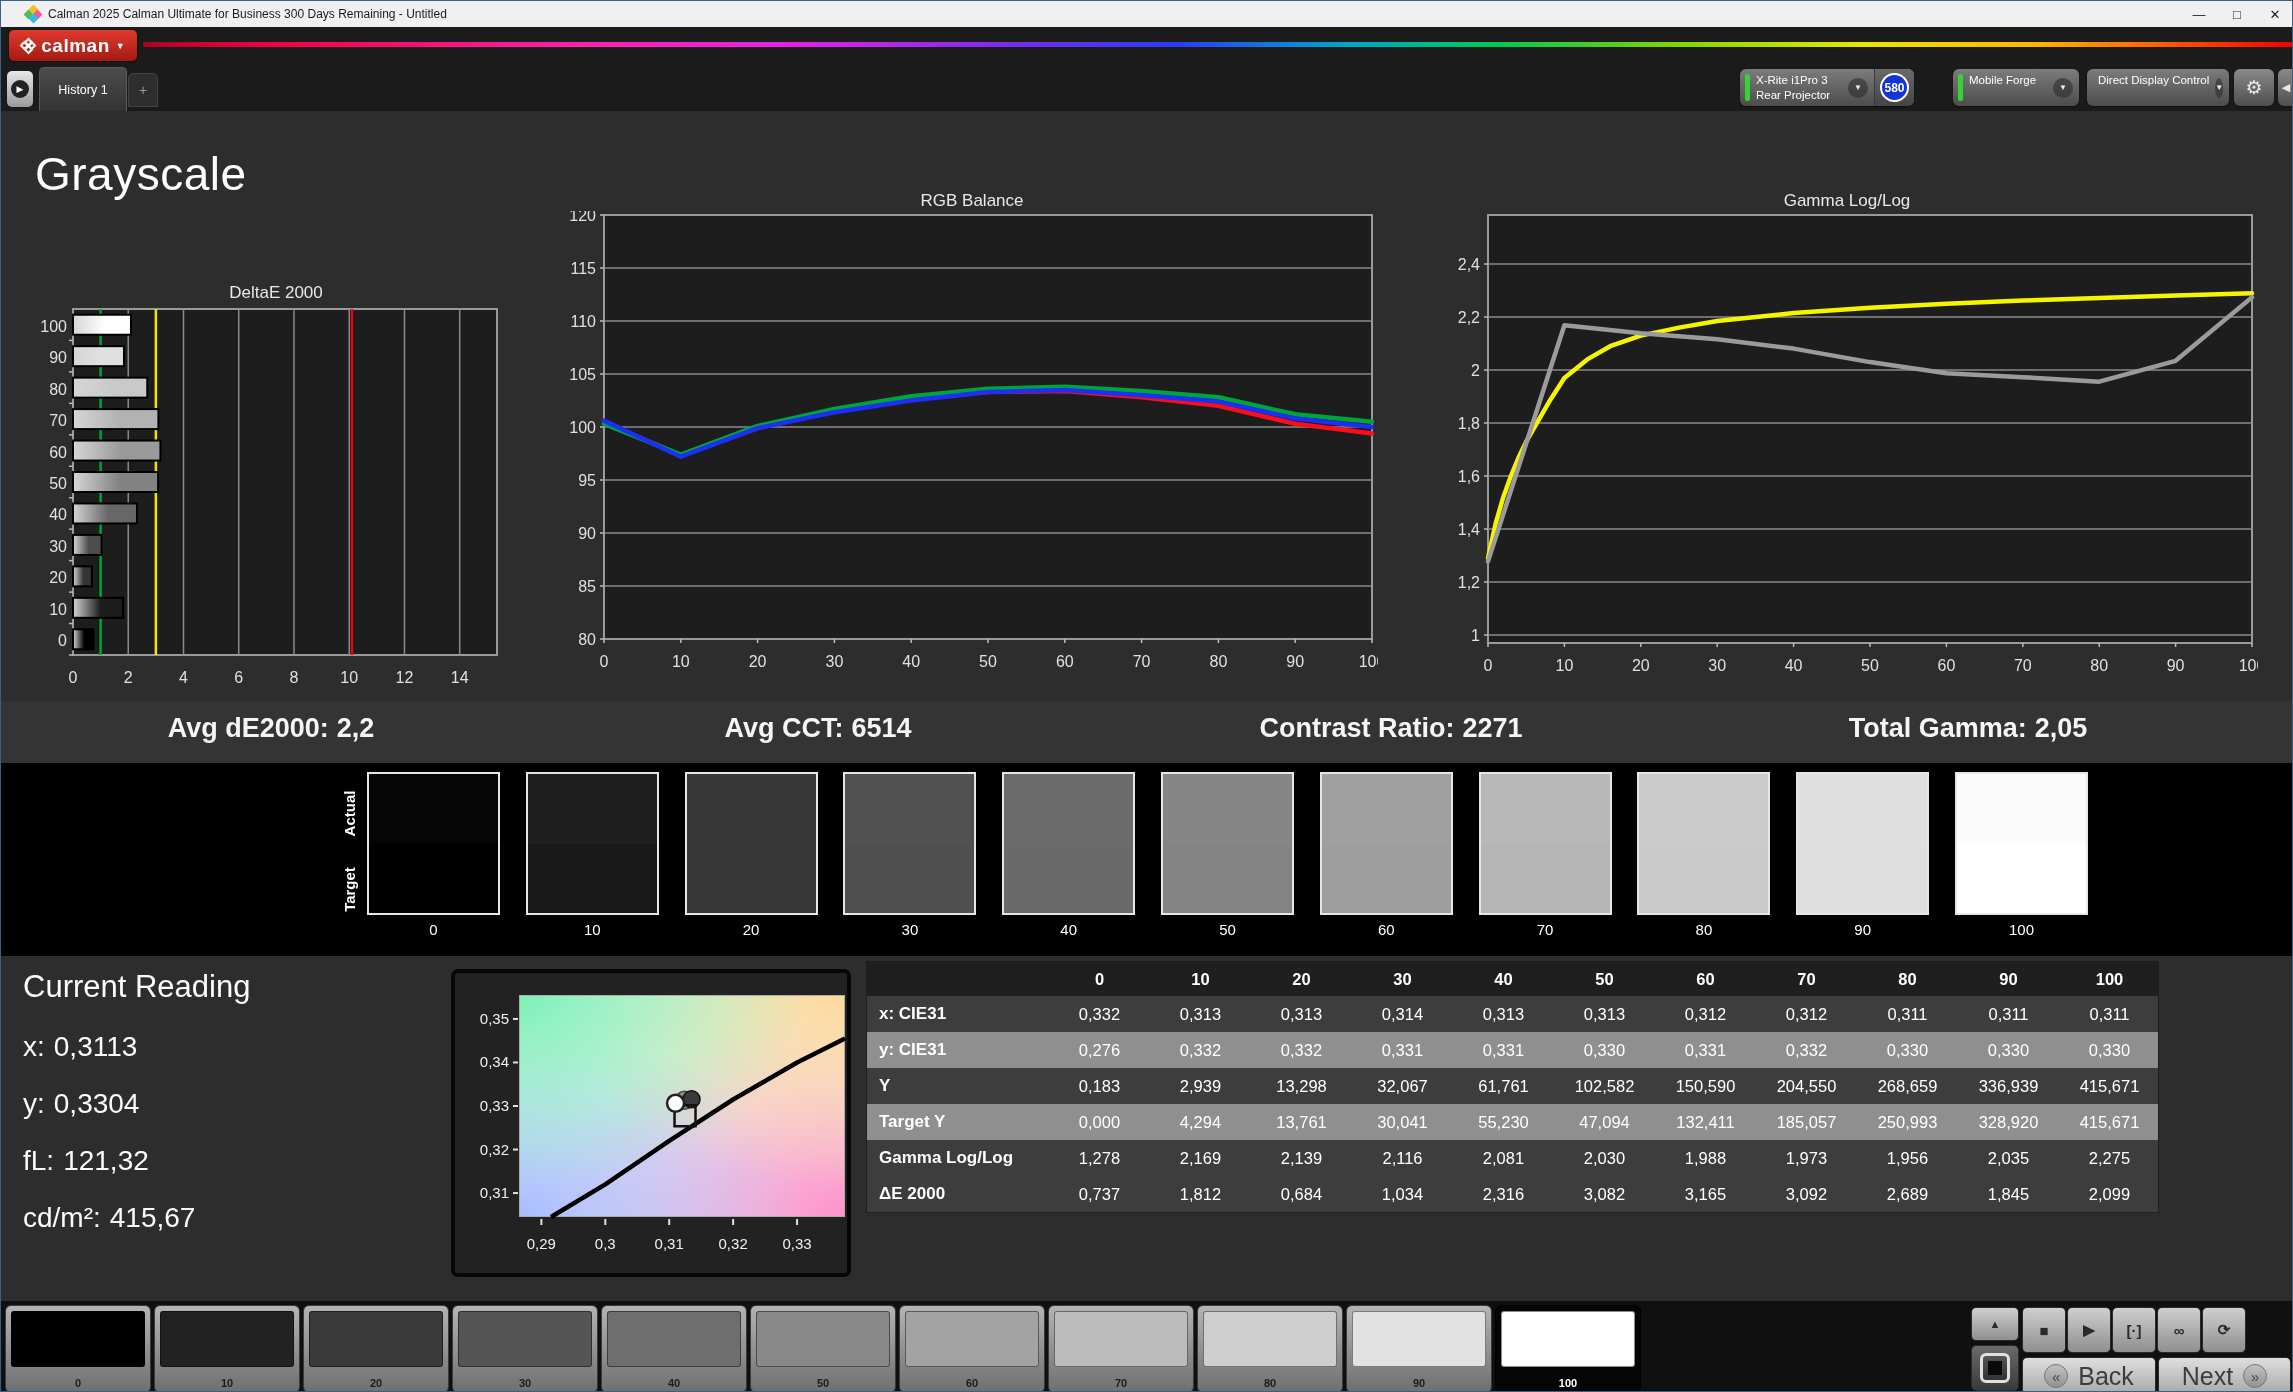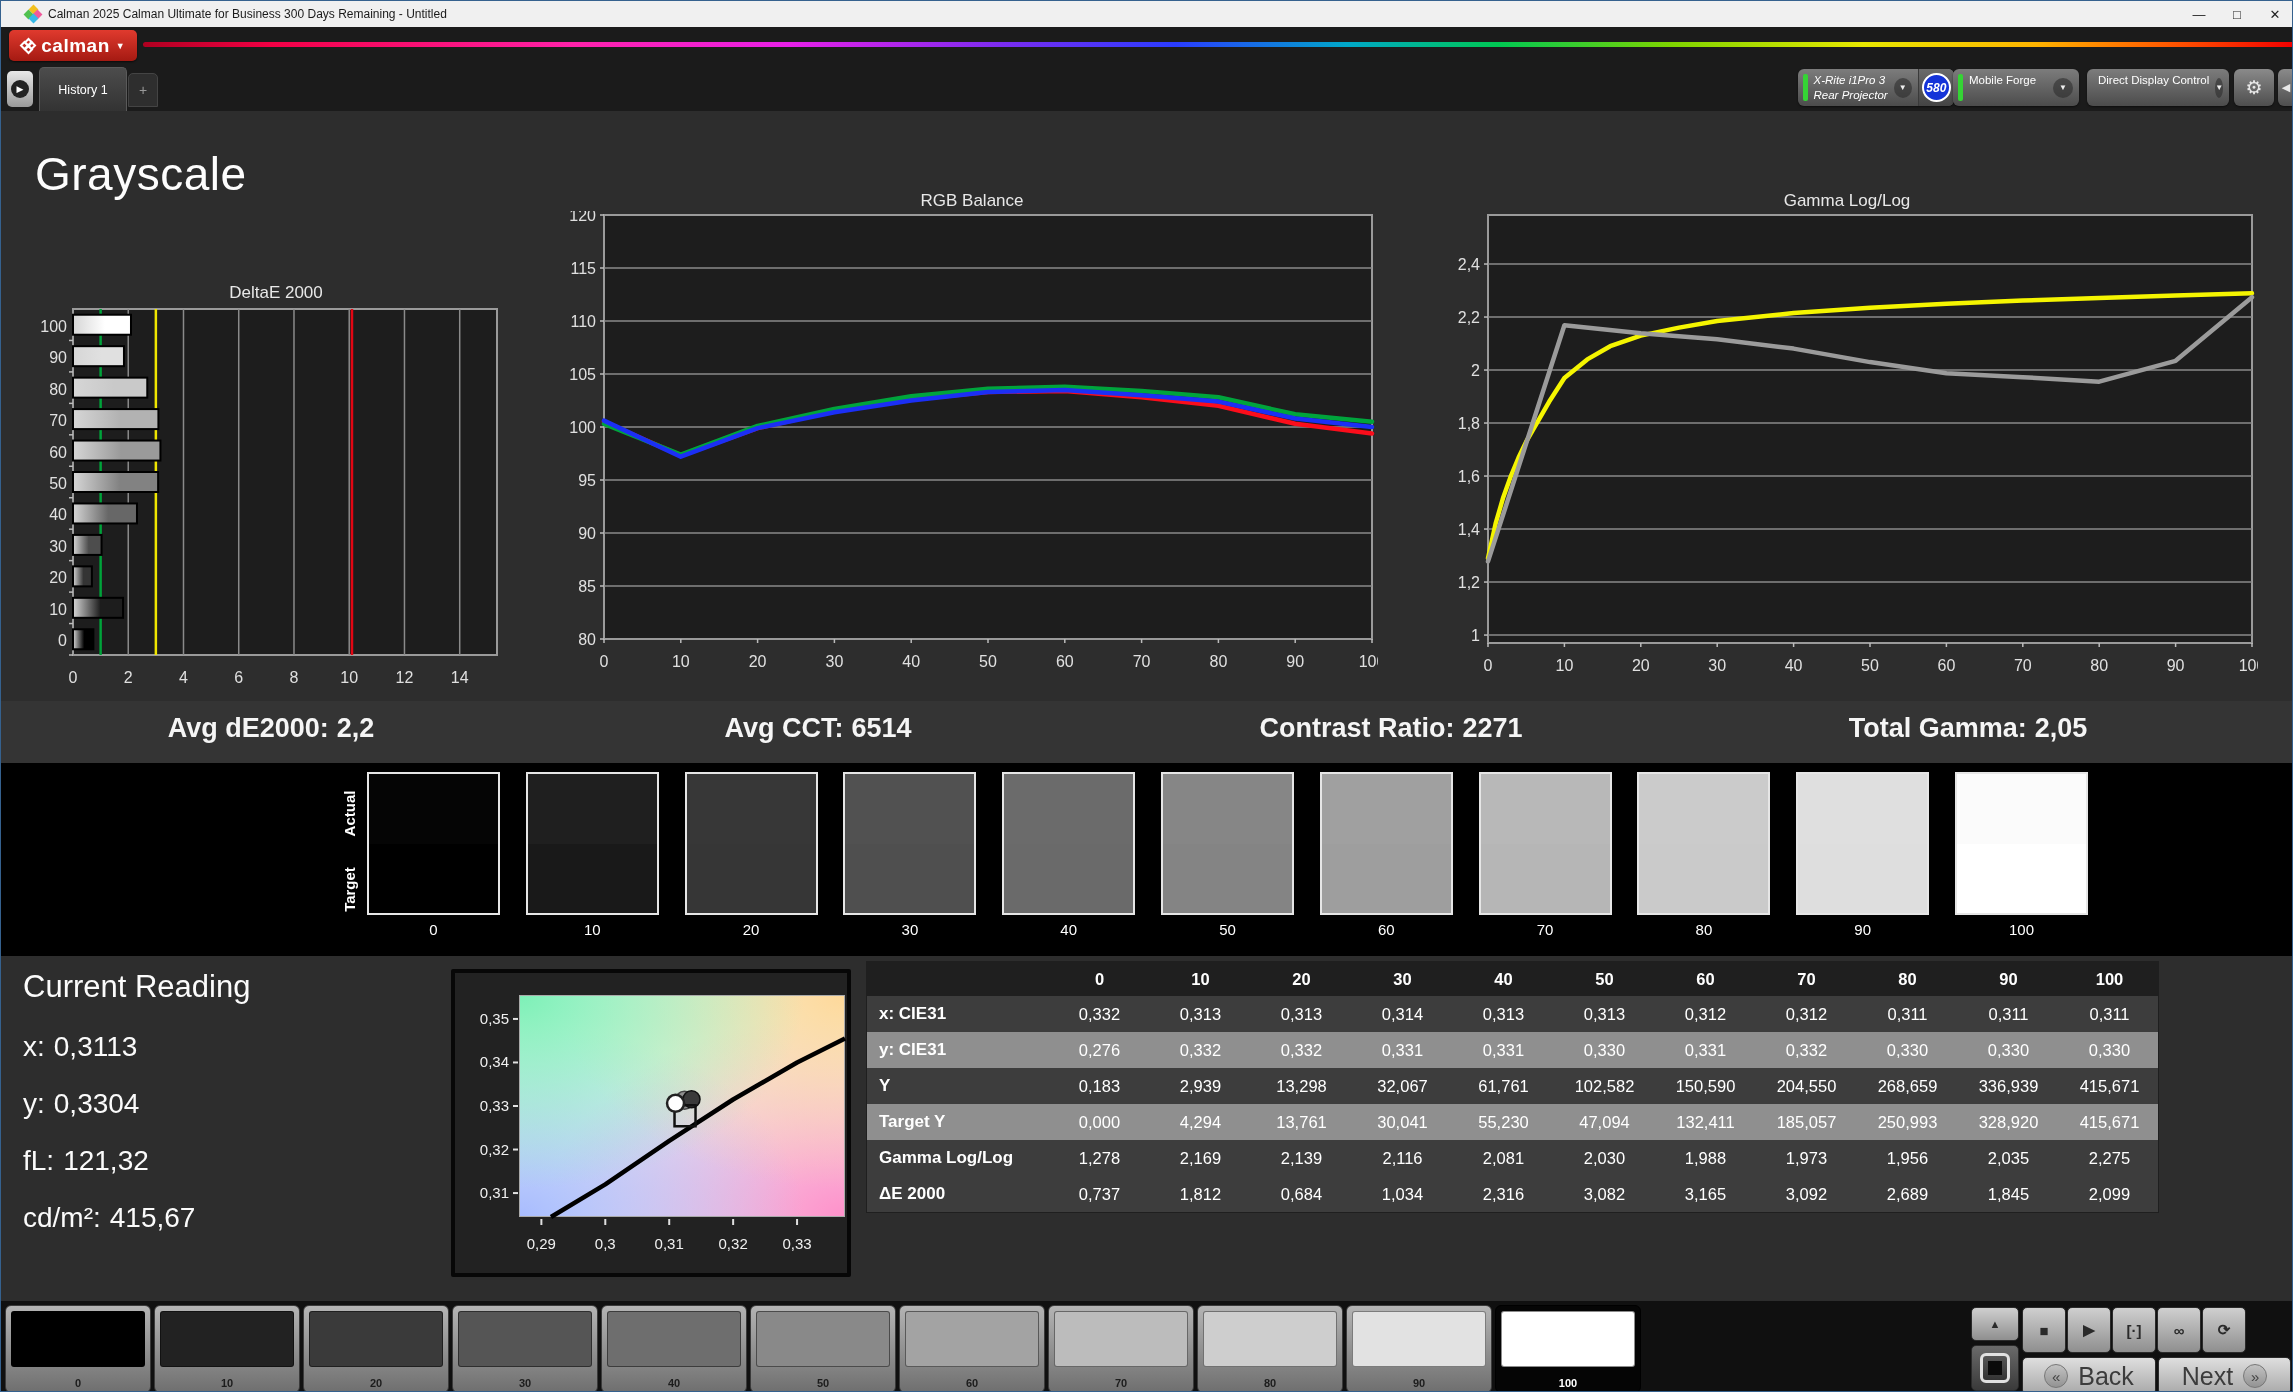--- a/index.html
+++ b/index.html
@@ -48,21 +48,21 @@
   .rot-label{color:#fff;font-size:15px;font-weight:bold;transform:rotate(-90deg);transform-origin:center;white-space:nowrap;}
   .gs-swatch{position:absolute;width:133px;height:143px;top:9px;border:2px solid #e6e6e6;}
   .gs-swatch .half{width:100%;height:50%;}
   .gs-label{position:absolute;width:133px;text-align:center;color:#fff;font-size:15px;top:158px;}
   
   .reading{left:22px;top:968px;display:flex;flex-direction:column;}
   .reading .rtitle{font-size:31px;color:#fbfbfb;margin-bottom:26px;}
   .reading .rline{font-size:28px;color:#fbfbfb;margin-bottom:25px;}
   .reading .rline span{margin-right:9px;}
   
-  .cie-frame{left:450px;top:968px;width:400px;height:308px;background:#222;border:4px solid #070707;border-radius:2px;}
+  .cie-frame{left:450px;top:968px;width:400px;height:308px;background:#222;border:4px solid #070707;border-radius:7px;}
   .cie-plot{position:absolute;left:64px;top:22px;width:326px;height:222px;border:1px solid #aaa;
     background:radial-gradient(at 0% 0%,rgba(120,240,180,.95),rgba(120,240,180,0) 62%),
                radial-gradient(at 100% 0%,rgba(255,215,150,.95),rgba(255,215,150,0) 62%),
                radial-gradient(at 0% 100%,rgba(165,185,255,.95),rgba(165,185,255,0) 62%),
                radial-gradient(at 100% 100%,rgba(255,140,200,.95),rgba(255,140,200,0) 65%),#eef8f4;}
   .cie-svg{position:absolute;left:0;top:0;}
   .cie-svg text{fill:#f0f0f0;font-size:15px;font-family:"Liberation Sans",sans-serif;}
   
   .dtable{left:865px;top:960px;width:1293px;border:1px solid #1f1f1f;}
   .trow{display:grid;grid-template-columns:182px repeat(11,101px);}
@@ -120,21 +120,21 @@
   <div class="abs rainbow"></div>
 
   <div class="abs expand-btn">
     <span class="cir">
         <span>▶</span>
       </span>
   </div>
   <div class="abs tab">History 1</div>
   <div class="abs add-tab">+</div>
 
-  <div class="abs dd" style="left:1797px;width:156px;font-style:italic;">
+  <div class="abs dd" style="left:1739px;width:174px;">
     <span class="statusbar" style="background: rgb(53, 212, 53);"></span>
     <span class="ddtext"><span>X-Rite i1Pro 3</span><br><span>Rear Projector</span></span>
     <span class="caret">▼</span>
     <span class="badge-seg">
       <span class="badge">580</span>
     </span>
   </div>
   <div class="abs dd" style="left:1952px;width:126px;">
     <span class="statusbar" style="background: rgb(53, 212, 53);"></span>
     <span class="ddtext" style="align-self:flex-start;padding-top:4px;">Mobile Forge</span>

